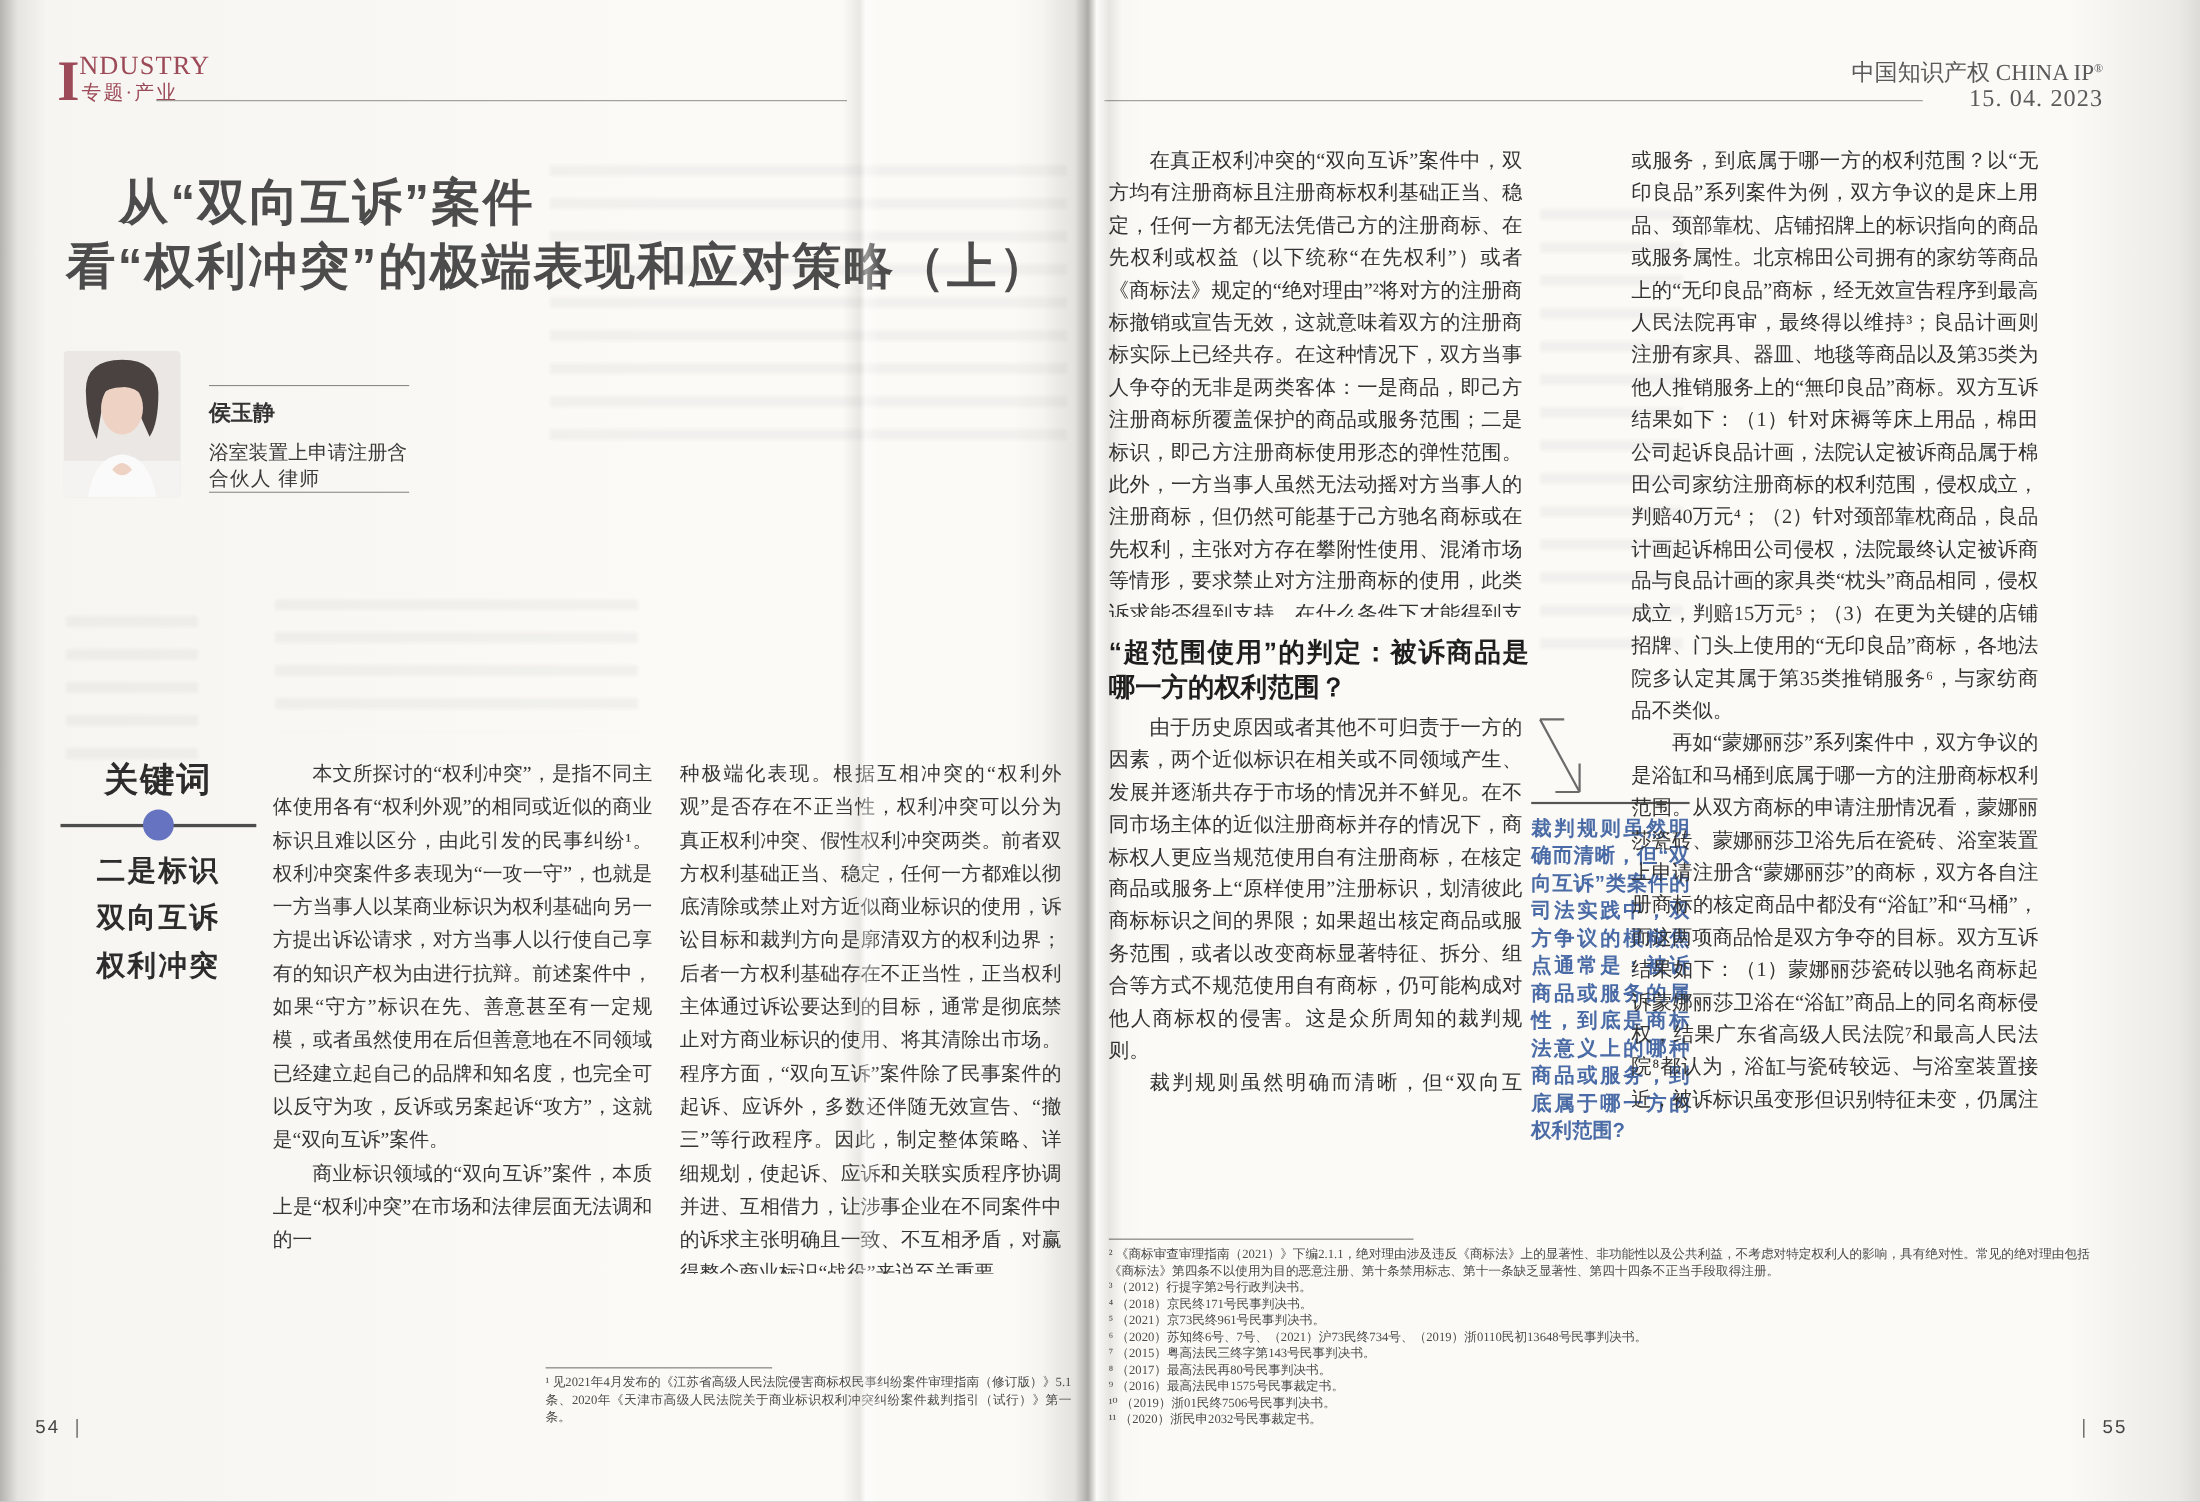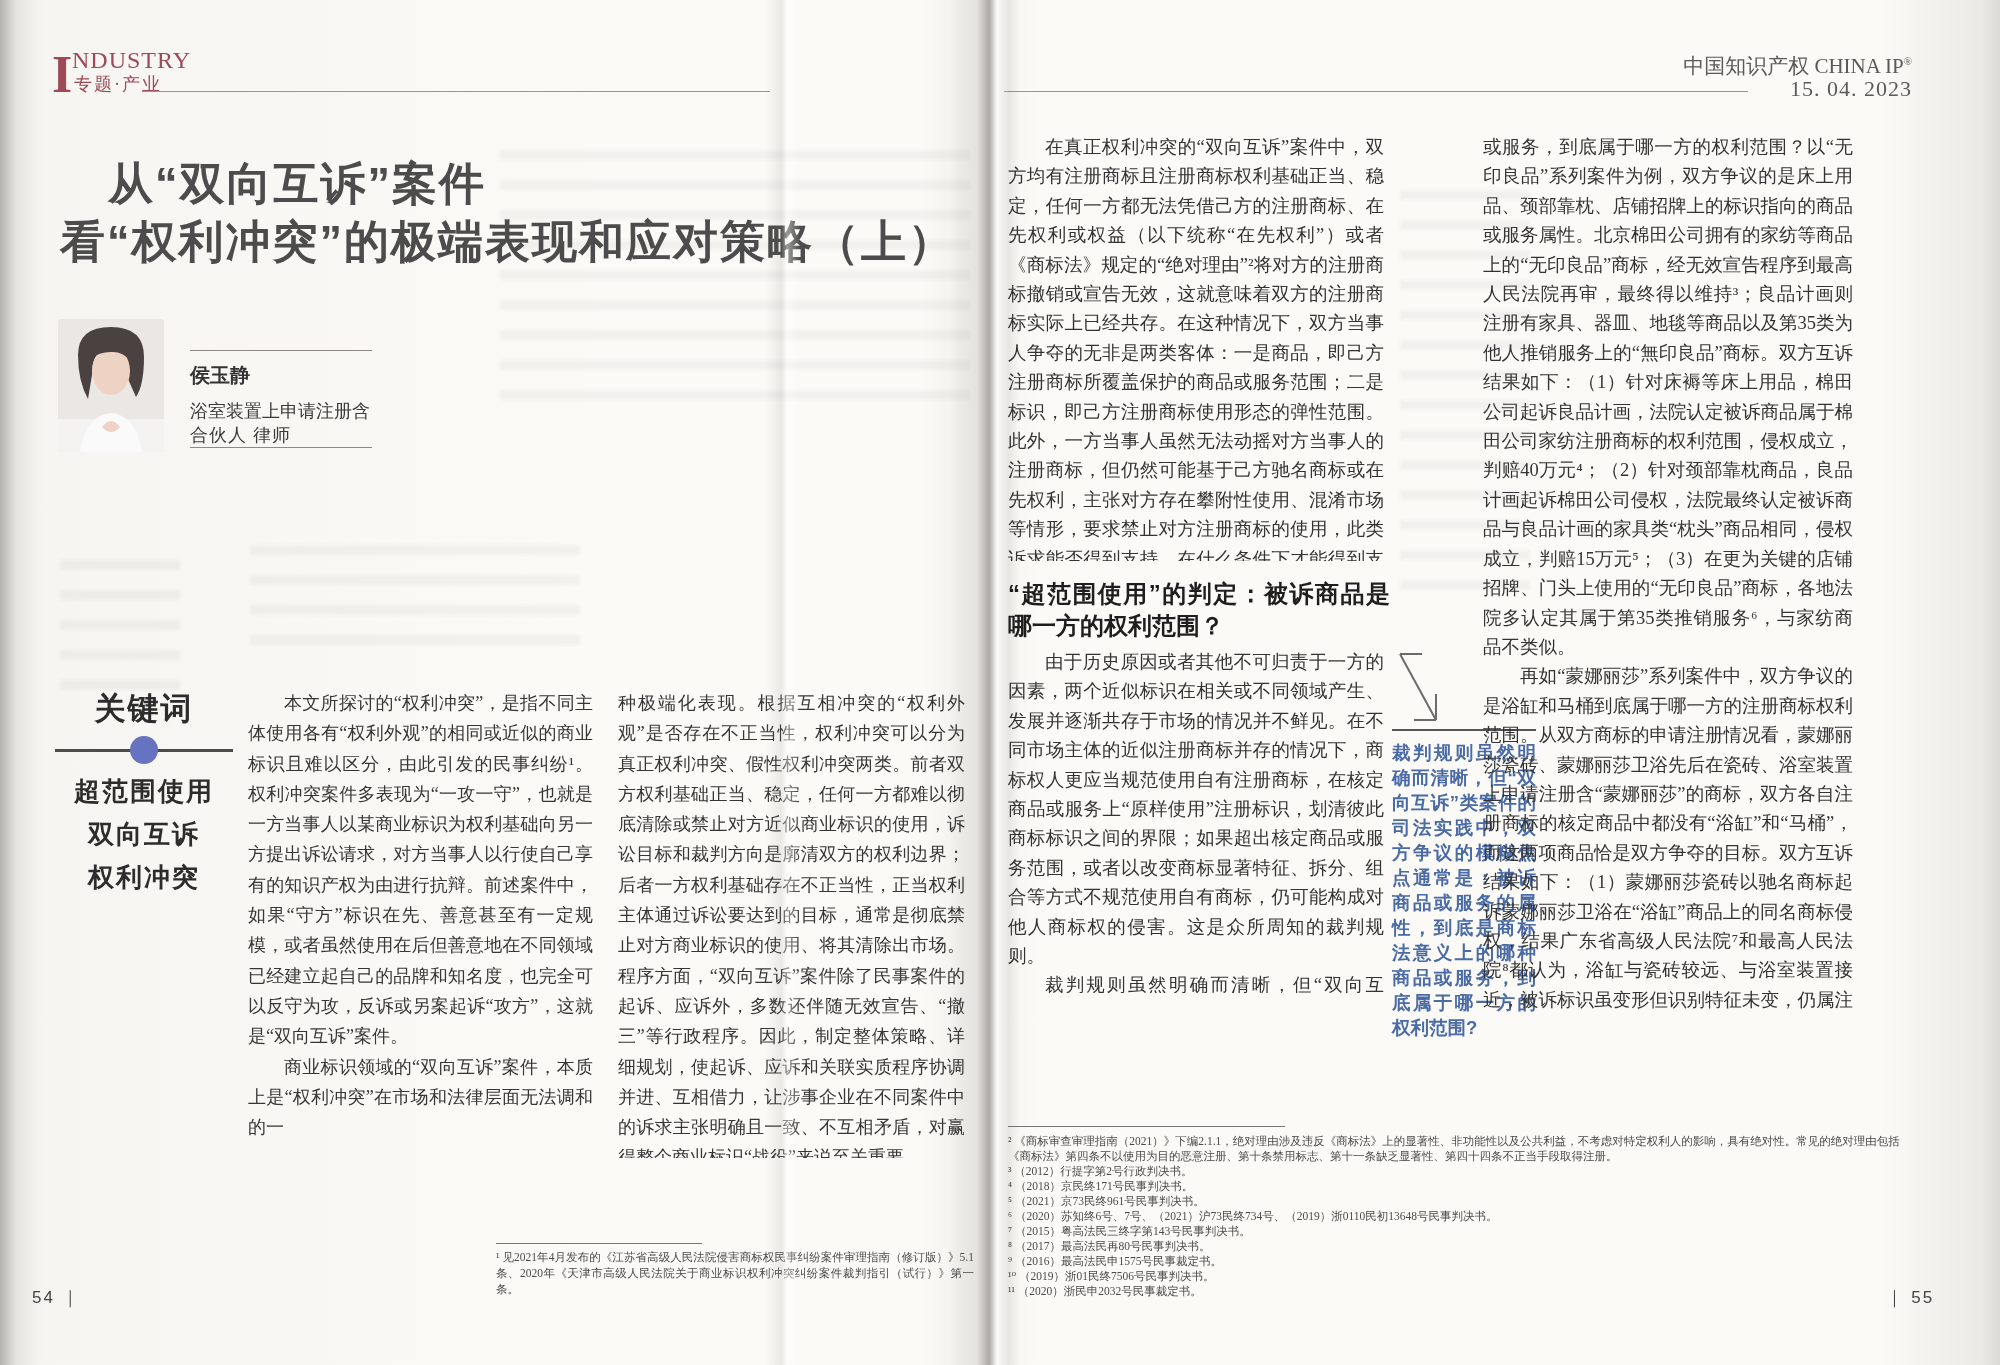--- a/index.html
+++ b/index.html
@@ -105,21 +105,21 @@
     <div class="abs a-rule a-r1"></div>
     <div class="abs a-name sans">侯玉静</div>
     <div class="abs a-org sans">浴室装置上申请注册含</div>
     <div class="abs a-role sans">合伙人 律师</div>
     <div class="abs a-rule a-r2"></div>
 
     <div class="abs kw kw-h">关键词</div>
     <div class="abs kw-div"></div>
     <div class="abs kw-dot"></div>
     <div class="abs kw kw-items">
-      <div>超范围使用</div>
+      <div>二是标识</div>
       <div>双向互诉</div>
       <div>权利冲突</div>
     </div>
 
     <div class="abs col c1">
       <p>本文所探讨的“权利冲突”，是指不同主体使用各有“权利外观”的相同或近似的商业标识且难以区分，由此引发的民事纠纷¹。权利冲突案件多表现为“一攻一守”，也就是一方当事人以某商业标识为权利基础向另一方提出诉讼请求，对方当事人以行使自己享有的知识产权为由进行抗辩。前述案件中，如果“守方”标识在先、善意甚至有一定规模，或者虽然使用在后但善意地在不同领域已经建立起自己的品牌和知名度，也完全可以反守为攻，反诉或另案起诉“攻方”，这就是“双向互诉”案件。</p>
       <p>商业标识领域的“双向互诉”案件，本质上是“权利冲突”在市场和法律层面无法调和的一</p>
     </div>
     <div class="abs col c2">
       <p class="noind">种极端化表现。根据互相冲突的“权利外观”是否存在不正当性，权利冲突可以分为真正权利冲突、假性权利冲突两类。前者双方权利基础正当、稳定，任何一方都难以彻底清除或禁止对方近似商业标识的使用，诉讼目标和裁判方向是廓清双方的权利边界；后者一方权利基础存在不正当性，正当权利主体通过诉讼要达到的目标，通常是彻底禁止对方商业标识的使用、将其清除出市场。程序方面，“双向互诉”案件除了民事案件的起诉、应诉外，多数还伴随无效宣告、“撤三”等行政程序。因此，制定整体策略、详细规划，使起诉、应诉和关联实质程序协调并进、互相借力，让涉事企业在不同案件中的诉求主张明确且一致、不互相矛盾，对赢得整个商业标识“战役”来说至关重要。</p>

